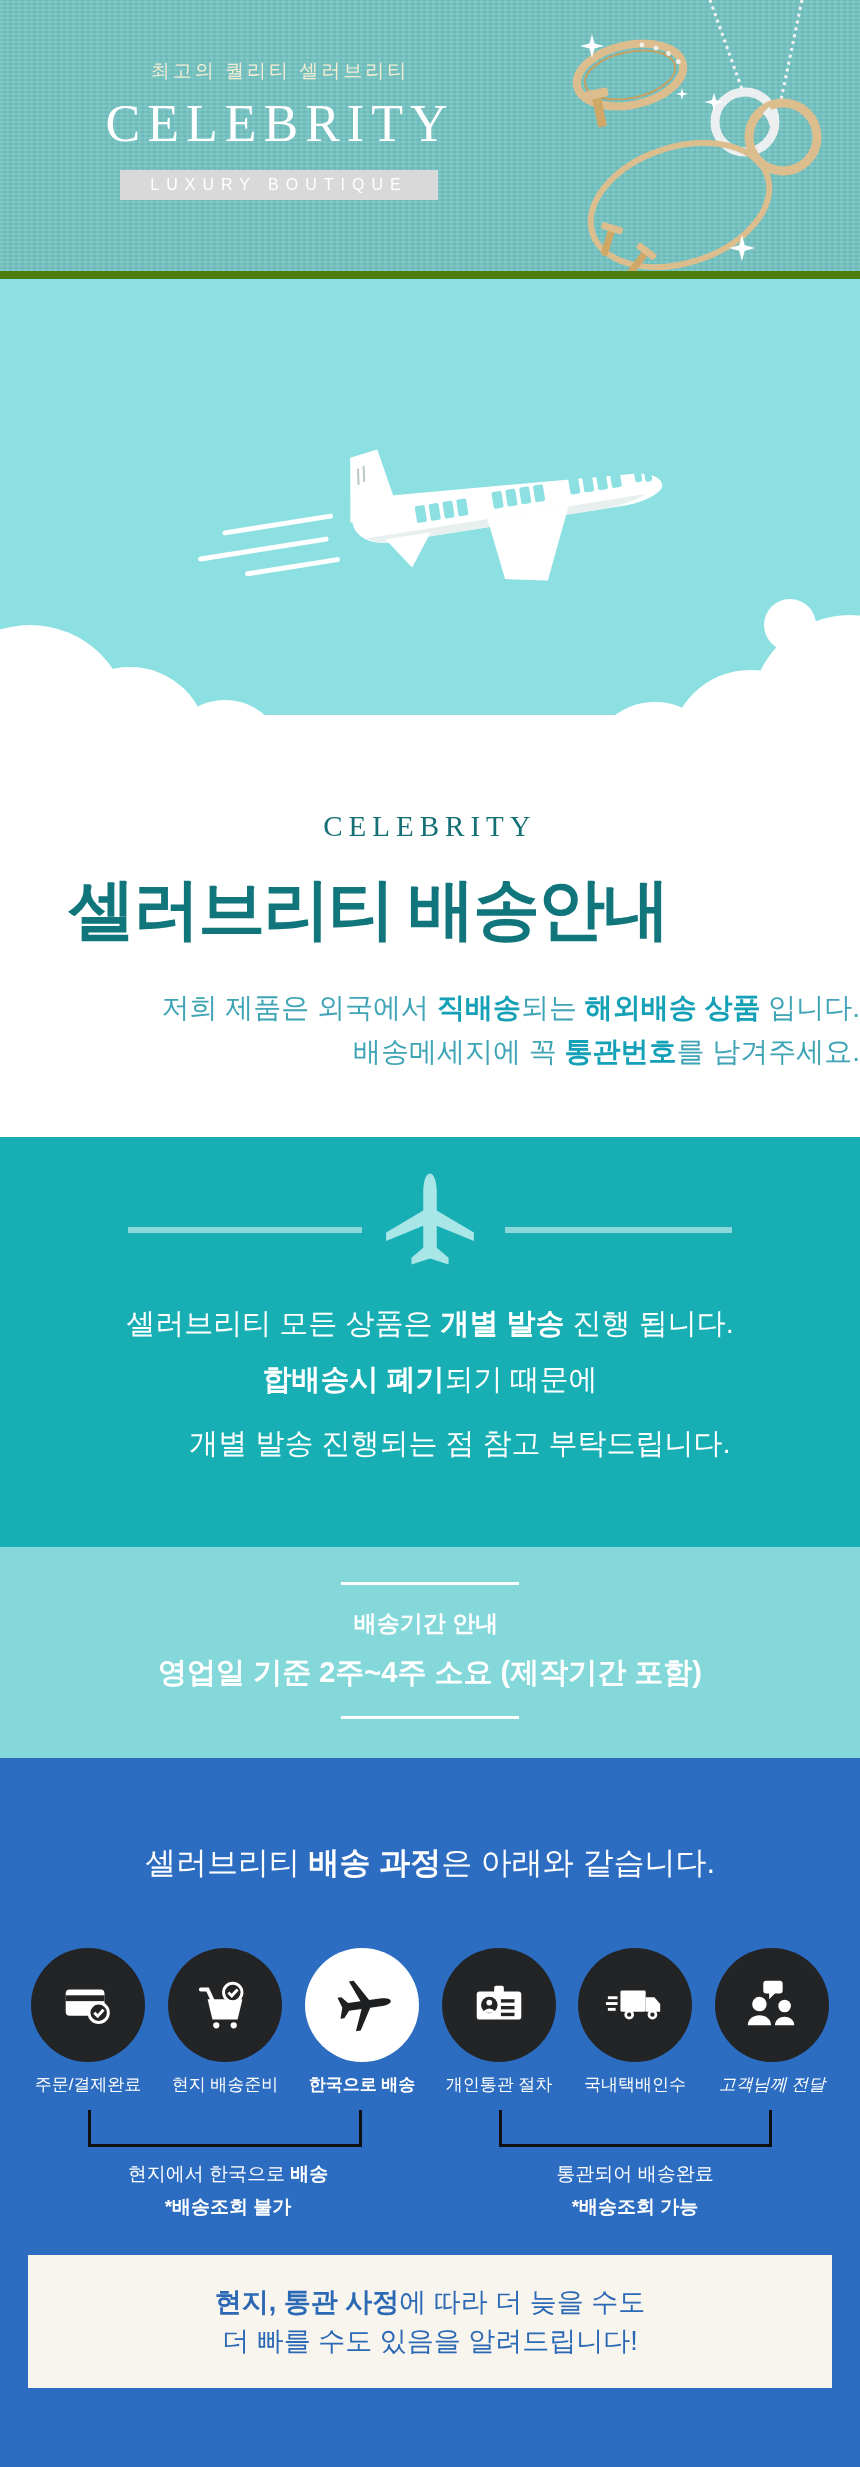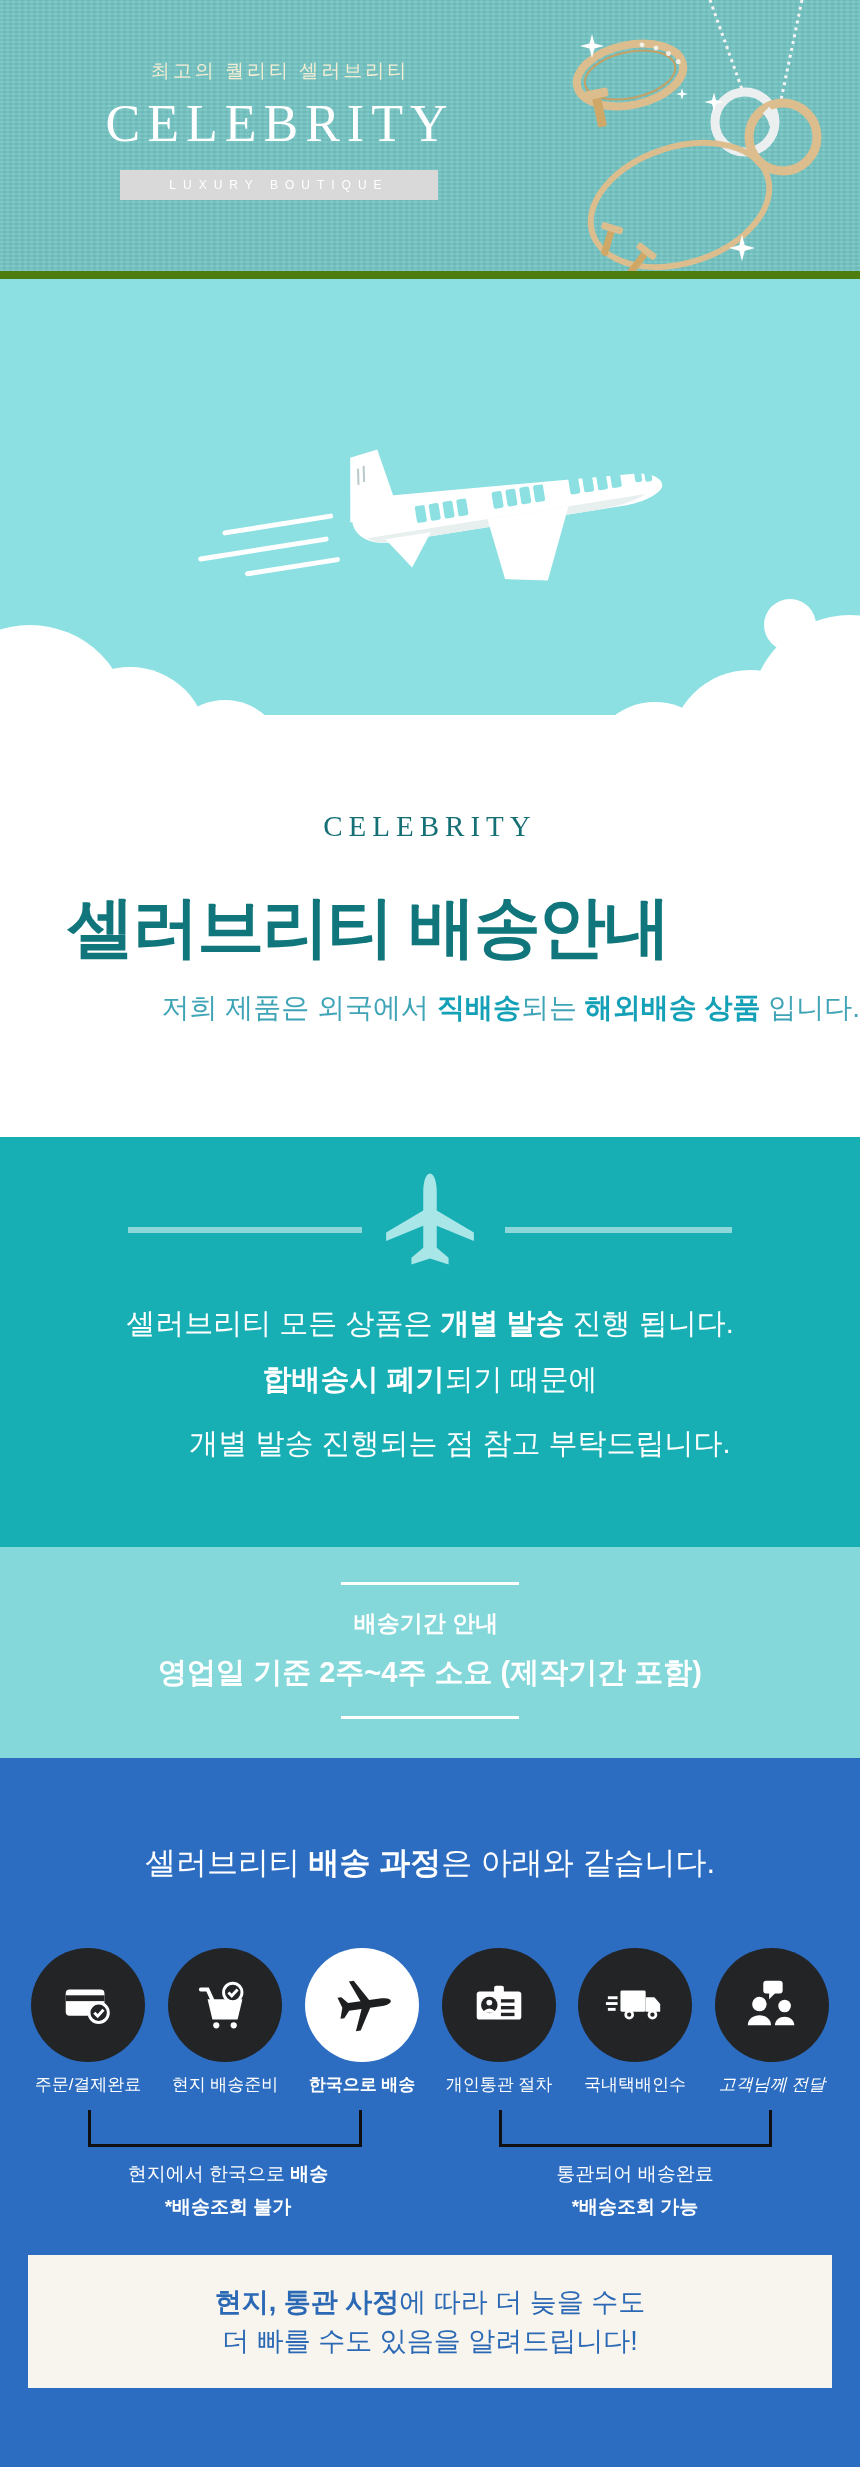--- a/index.html
+++ b/index.html
@@ -9,33 +9,33 @@
 
   
   #banner{top:0;height:271px;background-color:#74c4c3;
     background-image:repeating-linear-gradient(0deg,rgba(255,255,255,.05) 0 2px,rgba(0,40,40,.04) 2px 4px),
                      repeating-linear-gradient(90deg,rgba(255,255,255,.04) 0 3px,rgba(0,40,40,.03) 3px 6px);}
   .banner-tagline{position:absolute;left:60px;top:58px;width:440px;text-align:center;
     font-size:19px;letter-spacing:3px;color:#f2ecd3;}
   .banner-brand{position:absolute;left:30px;top:94px;width:500px;text-align:center;
     font-family:"Liberation Serif","DejaVu Serif",serif;font-size:52px;letter-spacing:7px;color:#ffffff;}
   .banner-badge{position:absolute;left:120px;top:170px;width:318px;height:30px;background:#d9d9d9;
-    color:#ffffff;font-size:12px;letter-spacing:7px;line-height:30px;text-align:center;}
+    color:#ffffff;font-size:16px;letter-spacing:7px;line-height:30px;text-align:center;}
 
   
   #sky{top:279px;height:466px;background:#8de0e2;}
   .plane-svg{position:absolute;left:195px;top:148px;}
   .clouds-svg{position:absolute;left:0;top:276px;}
 
   
   #intro{top:745px;height:392px;background:#ffffff;}
   .intro-brand{position:absolute;left:0;top:65px;width:860px;text-align:center;
     font-family:"Liberation Serif","DejaVu Serif",serif;font-size:29px;letter-spacing:6px;color:#157076;}
-  .intro-title{position:absolute;left:0;top:146px;width:736px;height:72px;line-height:72px;margin:0;
-    text-align:center;font-size:67px;font-weight:800;letter-spacing:-2px;color:#10767c;}
+  .intro-title{position:absolute;left:0;top:128px;width:736px;height:72px;line-height:72px;margin:0;
+    text-align:center;font-size:67px;font-weight:800;letter-spacing:-2px;color:#10767c;font-family:Liberation Serif, serif;}
   .intro-line{position:absolute;left:0;width:860px;height:40px;line-height:40px;text-align:right;
     font-size:28px;color:#3fa4b6;}
   .intro-line b{font-weight:700;color:#14a0b6;}
   .intro-line1{top:243px;} .intro-line2{top:287px;}
 
   
   #individual{top:1137px;height:410px;background:#17afb4;}
   .ind-plane{position:absolute;left:373px;top:33px;}
   .ind-line{position:absolute;top:90px;height:6px;background:rgba(255,255,255,.5);}
   .ind-line.l{left:128px;width:234px;} .ind-line.r{left:505px;width:227px;}
@@ -179,20 +179,21 @@
         <circle cx="790" cy="70" r="26"></circle>
         <rect x="0" y="160" width="860" height="30"></rect>
       </g>
     </svg>
   </section>
 
   <section id="intro">
     <div class="intro-brand">CELEBRITY</div>
     <h1 class="intro-title">셀러브리티 배송안내</h1>
     <div class="intro-line intro-line1"><span>저희 제품은 외국에서 </span><b>직배송</b><span>되는 </span><b>해외배송 상품</b><span> 입니다.</span></div>
+    <div class="intro-line intro-line2"><span>배송메세지에 꼭 </span><b>통관번호</b><span>를 남겨주세요.</span></div>
   </section>
 
   <section id="individual">
     <svg class="ind-plane" width="114" height="108" viewBox="0 0 64 64">
       <path fill="#a9e6e8" d="M32,2 C34.5,2 36,7 36,13 L36,24 L58,37 L58,42 L36,33 L36,46 L43,52 L43,56
         L32,52.5 L21,56 L21,52 L28,46 L28,33 L6,42 L6,37 L28,24 L28,13 C28,7 29.5,2 32,2 Z"></path>
     </svg>
     <div class="ind-line l"></div>
     <div class="ind-line r"></div>
     <div class="ind-text ind-t1"><span>셀러브리티 모든 상품은 </span><b>개별 발송</b><span> 진행 됩니다.</span></div>

